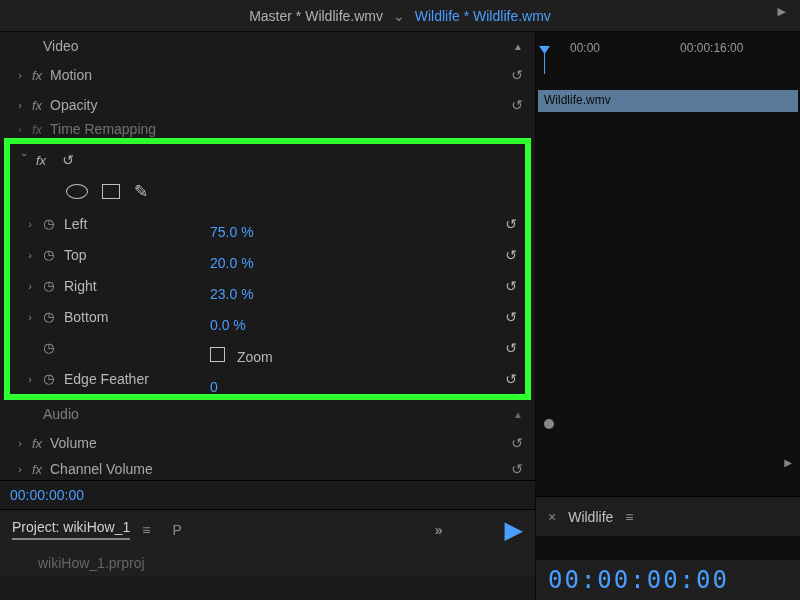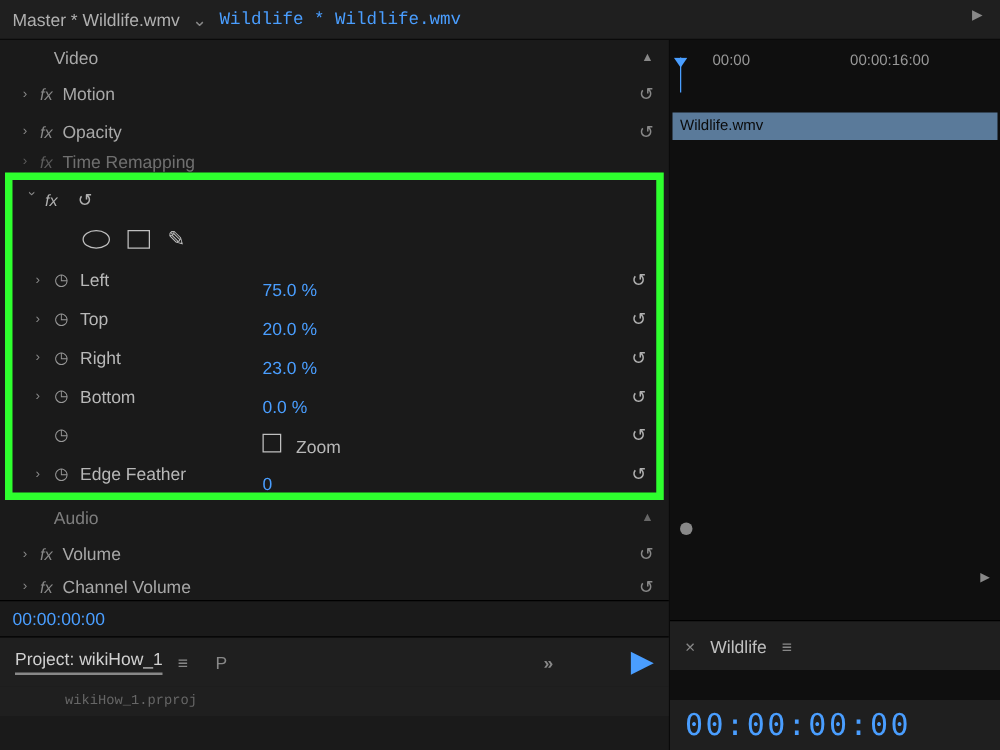--- a/index.html
+++ b/index.html
@@ -1,21 +1,21 @@
 <!DOCTYPE html>
 <html><head>
 <meta charset="utf-8">
 <style>
 * { margin: 0; padding: 0; box-sizing: border-box; font-family: 'Segoe UI', Arial, sans-serif; }
 body { background: #1a1a1a; width: 800px; height: 600px; overflow: hidden; color: #b0b0b0; font-size: 14px; }
 .app { display: flex; flex-direction: column; height: 100%; }
 
-.header { display: flex; align-items: center; padding: 4px 10px; height: 32px; background: #1f1f1f; border-bottom: 1px solid #0a0a0a; }
+.header { display: flex; align-items: center; padding: 4px 10px; height: 32px; background: #1f1f1f; border-bottom: 1px solid #0a0a0a; justify-content: center; }
 .header-chev { color: #888; margin: 0 10px; }
-.header-active { color: #4a9eff; font-family: Liberation Mono, monospace; }
+.header-active { color: #4a9eff; }
 
 .main { display: flex; flex: 1; overflow: hidden; }
 .left-panel { width: 535px; background: #1a1a1a; position: relative; display: flex; flex-direction: column; }
 .right-panel { flex: 1; background: #0f0f0f; border-left: 1px solid #0a0a0a; display: flex; flex-direction: column; gap: 24px; }
 
 .video-header { display: flex; align-items: center; justify-content: space-between; padding: 4px 12px 4px 20px; height: 28px; color: #a8a8a8; margin-left: 23px; }
 .up-arrow { font-size: 10px; color: #888; }
 
 .effect-row { display: flex; align-items: center; height: 30px; padding: 0 12px 0 12px; }
 .effect-row .chev { width: 16px; text-align: center; color: #888; font-size: 11px; cursor: pointer; }
@@ -47,21 +47,21 @@
 
 .timecode-footer { color: #4a9eff; padding: 6px 10px; font-size: 14px; border-top: 1px solid #000; }
 
 .project-bar { display: flex; align-items: center; border-top: 1px solid #000; height: 40px; padding: 0 12px; gap: 12px; background: #1f1f1f; }
 .project-tab { color: #d0d0d0; border-bottom: 2px solid #888; padding-bottom: 3px; }
 .menu-icon { color: #888; cursor: pointer; }
 .proj-p { color: #888; margin-left: 10px; }
 .proj-more { color: #888; margin-left: auto; font-weight: bold; cursor: pointer; }
 .play-cursor { font-size: 24px; color: #4a9eff; margin-left: 50px; }
 
-.project-footer-row { font-size: 11px; color: #666; padding: 6px 52px; background: #1f1f1f; font-family: Liberation Mono, monospace; }
+.project-footer-row { font-size: 14px; color: #666; padding: 6px 38px; background: #1f1f1f; }
 
 
 .timeline-header { display: flex; align-items: center; height: 32px; padding: 0 8px; gap: 20px; font-size: 12px; color: #999; }
 .playhead { position: relative; }
 .playhead-line { position: absolute; left: 0; top: -2px; width: 1px; height: 28px; background: #4a9eff; }
 .playhead-head { position: absolute; left: -5px; top: -2px; width: 11px; height: 8px; background: #4a9eff; clip-path: polygon(0 0, 100% 0, 50% 100%); }
 .clip-bar { background: #5a7a9a; color: #0a0a0a; font-size: 12px; padding: 3px 6px; height: 22px; margin: 2px; }
 
 .right-spacer { flex: 1; }
 .scrubber-dot { width: 10px; height: 10px; border-radius: 50%; background: #888; margin: 6px 0 0 8px; }

